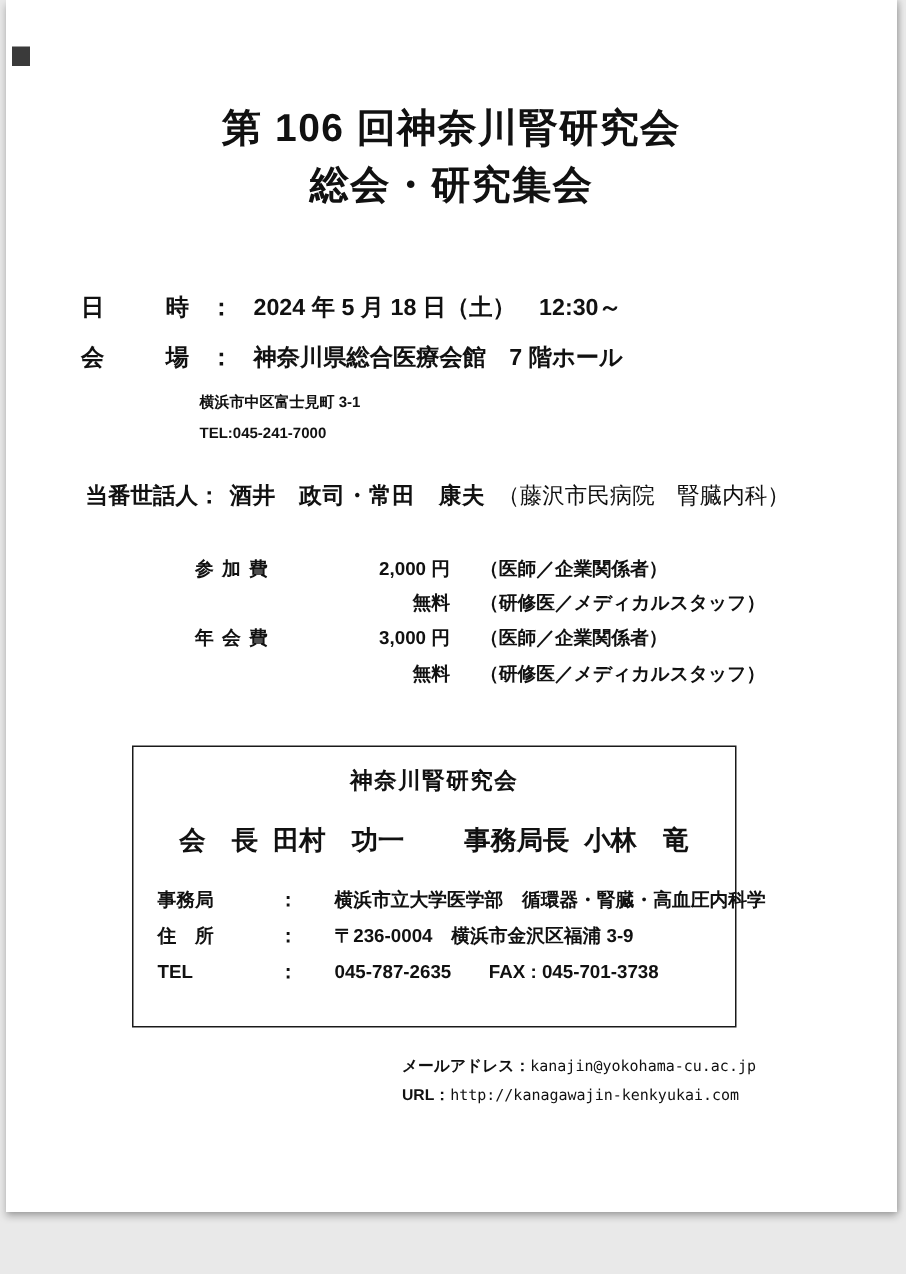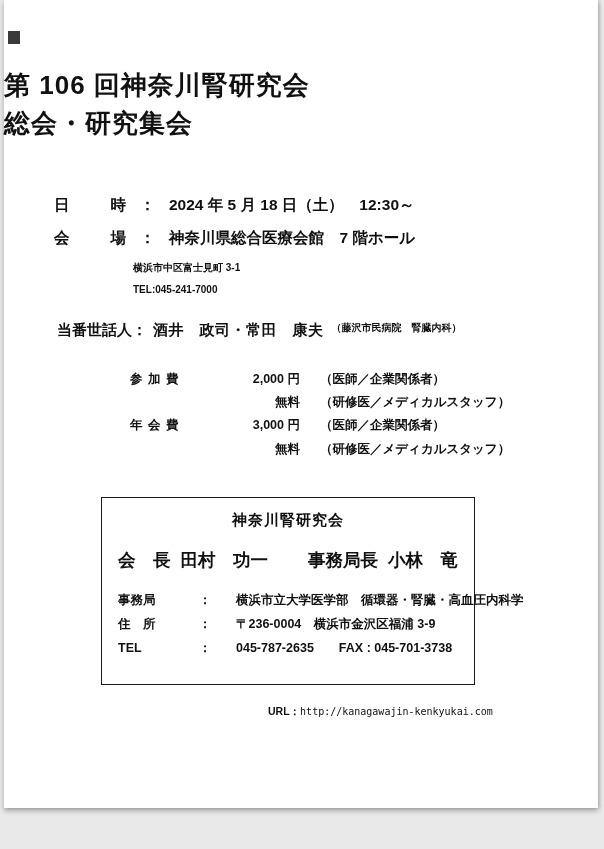--- a/index.html
+++ b/index.html
@@ -15,41 +15,41 @@
     position:absolute;left:4px;top:0;
     width:594px;height:808px;
     background:#ffffff;
     box-shadow:0 3px 5px rgba(0,0,0,.28), 2px 0 3px rgba(0,0,0,.12);
   }
   .corner-marker{
     position:absolute;left:4px;top:31px;width:12px;height:13px;
   }
   .title-block{
     position:absolute;top:66px;left:0;width:100%;
-    font-weight:700;font-size:26px;line-height:38px;
+    text-align:center;font-weight:700;font-size:26px;line-height:38px;
     letter-spacing:1px;
   }
   .info-row{position:absolute;left:50px;display:flex;align-items:baseline;font-size:15.5px;font-weight:600;}
   .info-row.r1{top:195px;}
   .info-row.r2{top:228px;}
   .info-label{width:72px;display:flex;justify-content:space-between;}
   .info-colon{width:43px;text-align:center;}
   .sub-line{position:absolute;left:129px;font-size:10px;font-weight:600;}
   .sub1{top:261px;}
   .sub2{top:284px;}
   .organizer{position:absolute;left:53px;top:321px;display:flex;align-items:flex-start;font-size:15px;font-weight:600;white-space:nowrap;}
   .organizer .names{margin-left:6px;letter-spacing:.5px;}
-  .organizer .affil{margin-left:8px;font-size:10px;font-weight:700;}
+  .organizer .affil{margin-left:8px;font-size:15px;font-weight:400;}
   .fee-row{position:absolute;left:0;width:100%;height:23px;font-size:12.5px;font-weight:600;}
   .fee-row .fee-label{position:absolute;left:126px;letter-spacing:1px;}
   .fee-row .fee-amount{position:absolute;left:180px;width:116px;text-align:right;}
   .fee-row .fee-note{position:absolute;left:316px;}
   .fr1{top:371px;} .fr2{top:394px;} .fr3{top:417px;} .fr4{top:441px;}
   .society-box{
-    position:absolute;left:97px;top:497px;width:374px;height:188px;
+    position:absolute;left:84px;top:497px;width:403px;height:188px;
     border:1.5px solid #1a1a1a;box-sizing:border-box;background:#fff;
   }
   .society-name{position:absolute;top:13px;left:0;width:100%;text-align:center;font-size:15px;font-weight:700;letter-spacing:1px;}
   .leaders{position:absolute;top:50px;left:0;width:100%;display:flex;justify-content:center;gap:40px;font-size:17.5px;font-weight:700;}
   .leaders .pair{display:flex;gap:10px;white-space:nowrap;}
   .box-row{position:absolute;left:16px;display:flex;align-items:baseline;font-size:12.5px;font-weight:600;white-space:nowrap;gap:11px;}
   .box-row .bl{width:56px;}
   .box-row .bc{width:40px;text-align:center;}
   .br1{top:94px;} .br2{top:118px;} .br3{top:142px;}
   .footer{position:absolute;left:264px;top:702px;font-size:10.5px;line-height:18px;}
@@ -141,18 +141,22 @@
     </div>
     <div class="box-row br3">
       <span class="bl">TEL</span>
       <span class="bc">：</span>
       <span>045-787-2635　　FAX : 045-701-3738</span>
     </div>
   </div>
 
   <div class="footer">
     <div class="row">
+      <span class="lbl">メールアドレス：</span>
+      <span class="val">kanajin@yokohama-cu.ac.jp</span>
+    </div>
+    <div class="row">
       <span class="lbl">URL：</span>
       <span class="val">http://kanagawajin-kenkyukai.com</span>
     </div>
   </div>
 
 </div>
 
 </body></html>

